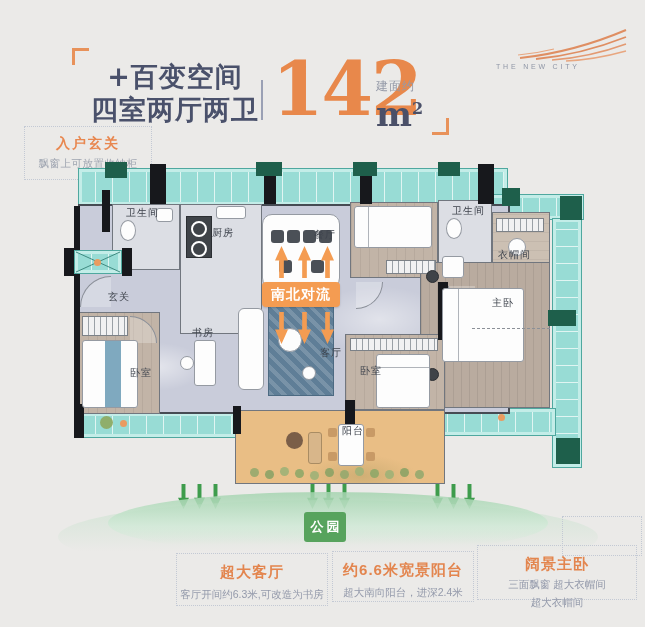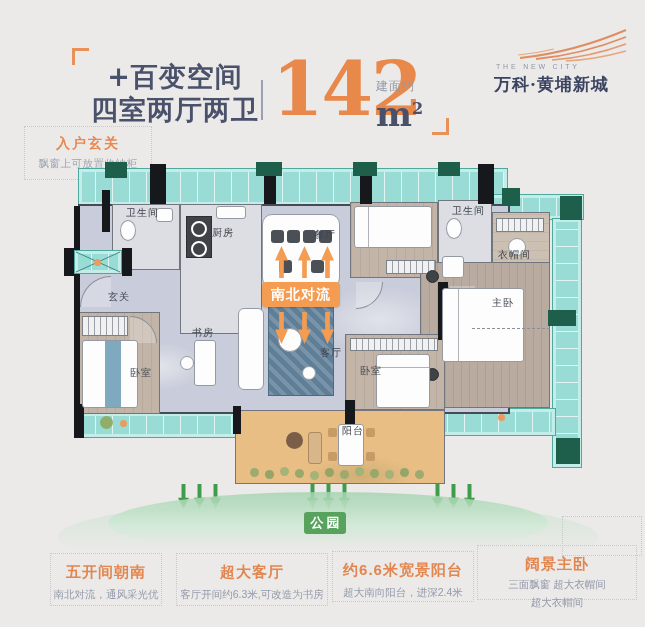--- a/index.html
+++ b/index.html
@@ -90,21 +90,20 @@
   </div>
 
   <svg class="abs" style="left:518px;top:28px;" width="112" height="34" viewBox="0 0 112 34">
     <path d="M2 30 C 40 26, 75 16, 108 2" stroke="#df8e62" stroke-width="2" fill="none"></path>
     <path d="M18 31 C 50 28, 80 20, 108 9" stroke="#df8e62" stroke-width="1.8" fill="none"></path>
     <path d="M34 32 C 62 30, 86 24, 108 16" stroke="#e39a72" stroke-width="1.6" fill="none"></path>
     <path d="M48 33 C 70 32, 90 28, 108 23" stroke="#e8a67f" stroke-width="1.4" fill="none"></path>
     <path d="M0 27 C 12 26, 24 24, 36 21" stroke="#e8a67f" stroke-width="1.2" fill="none"></path>
   </svg>
   <div class="abs brand-en" style="left:496px;top:63px;">THE NEW CITY</div>
-  <div class="abs brand-cn serif" style="left:494px;top:73px;">万科·黄埔新城</div>
 
   <div class="abs dotbox" style="left:24px;top:126px;width:126px;height:52px;">
     <div class="co-title" style="margin-top:8px;">入户玄关</div>
     <div class="co-desc" style="margin-top:4px;">飘窗上可放置收纳柜</div>
   </div>
 
   <div class="abs" style="left:50px;top:162px;width:545px;height:345px;">
 
     <div class="abs win" style="left:28px;top:6px;width:430px;height:38px;"></div>
     <div class="abs win" style="left:438px;top:32px;width:96px;height:26px;"></div>
@@ -242,27 +241,23 @@
   <div class="abs garr arrD" style="left:194px;top:484px;"></div>
   <div class="abs garr arrD" style="left:210px;top:484px;"></div>
   <div class="abs garr arrD" style="left:307px;top:484px;"></div>
   <div class="abs garr arrD" style="left:323px;top:484px;"></div>
   <div class="abs garr arrD" style="left:339px;top:484px;"></div>
   <div class="abs garr arrD" style="left:432px;top:484px;"></div>
   <div class="abs garr arrD" style="left:448px;top:484px;"></div>
   <div class="abs garr arrD" style="left:464px;top:484px;"></div>
   <div class="abs arc2" style="left:58px;top:500px;width:540px;height:74px;"></div>
   <div class="abs arc1" style="left:108px;top:492px;width:440px;height:62px;"></div>
-  <div class="abs parkbadge" style="left:304px;top:512px;width:42px;height:22px;">公园</div>
+  <div class="abs parkbadge" style="left:304px;top:512px;width:42px;height:30px;">公园</div>
   <div class="abs dotbox" style="left:562px;top:516px;width:78px;height:38px;"></div>
 
-  <div class="abs dotbox feat" style="left:50px;top:553px;width:112px;height:53px;">
-    <div class="f-title">五开间朝南</div>
-    <div class="f-desc">南北对流，通风采光优</div>
-  </div>
   <div class="abs dotbox feat" style="left:176px;top:553px;width:152px;height:53px;">
     <div class="f-title">超大客厅</div>
     <div class="f-desc">客厅开间约6.3米,可改造为书房</div>
   </div>
   <div class="abs dotbox feat" style="left:332px;top:551px;width:142px;height:51px;">
     <div class="f-title">约6.6米宽景阳台</div>
     <div class="f-desc">超大南向阳台，进深2.4米</div>
   </div>
   <div class="abs dotbox feat" style="left:477px;top:545px;width:160px;height:55px;">
     <div class="f-title">阔景主卧</div>

